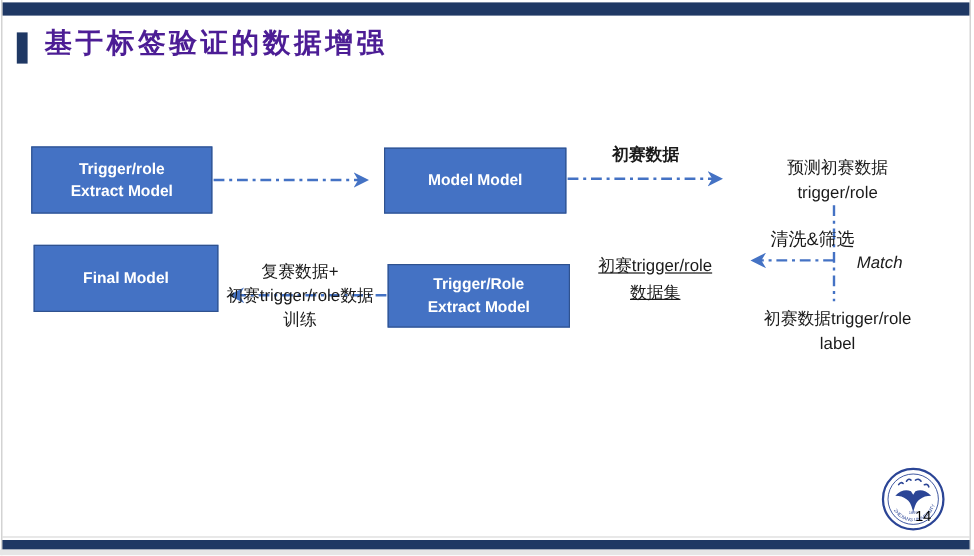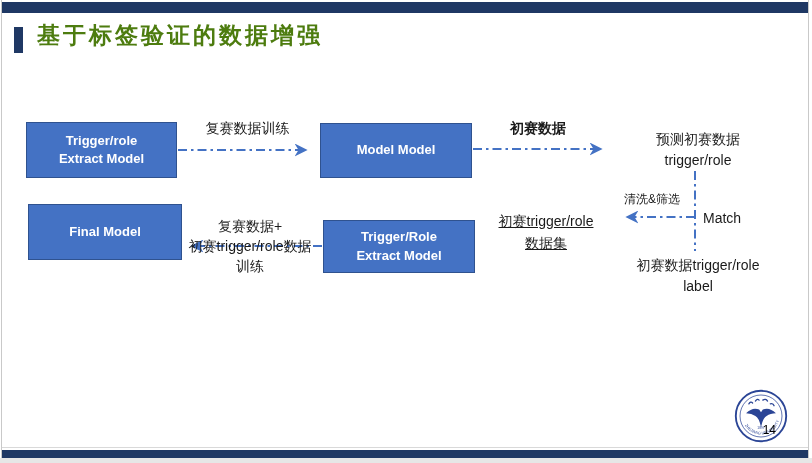--- a/index.html
+++ b/index.html
@@ -13,21 +13,21 @@
   .slide-edge-right{position:absolute;left:808px;top:0;width:1px;height:463px;background:#c9c9c9;}
   .top-bar{position:absolute;left:2px;top:2px;width:806px;height:11px;background:#1F3864;}
   .bottom-line{position:absolute;left:2px;top:447px;width:806px;height:1px;background:#d9d9d9;}
   .bottom-bar{position:absolute;left:2px;top:450px;width:806px;height:8px;background:#1F3864;}
   .bottom-gray{position:absolute;left:0;top:458px;width:812px;height:5px;background:#e6e6e6;}
 
   .title-accent{position:absolute;left:14px;top:27px;width:9px;height:26px;background:#1F3864;}
   .page-title{
     position:absolute;left:37px;top:20px;
     font-family:"DejaVu Serif", serif;
-    font-size:23px;font-weight:600;color:#4d7c0f;letter-spacing:3px;
+    font-size:23px;font-weight:600;color:#4c1d95;letter-spacing:3px;
     white-space:nowrap;
   }
 
   .node{
     position:absolute;background:#4472C4;border:1.5px solid #2F528F;
     display:flex;flex-direction:column;align-items:center;justify-content:center;
     color:#ffffff;font-size:13px;font-weight:600;line-height:1.4;text-align:center;
     box-sizing:border-box;
   }
   .box-extract-top{left:26px;top:122px;width:151px;height:56px;}
@@ -35,22 +35,22 @@
   .box-final{left:28px;top:204px;width:154px;height:56px;}
   .box-extract-bottom{left:323px;top:220px;width:152px;height:53px;}
 
   .lbl{
     position:absolute;font-size:14px;color:#1a1a1a;text-align:center;line-height:21px;
     white-space:nowrap;
   }
   .lbl-train{left:177px;top:118px;width:141px;}
   .lbl-data{left:472px;top:118px;width:132px;font-weight:bold;}
   .lbl-predict{left:613px;top:129px;width:170px;}
-  .lbl-clean{left:610px;top:189px;width:84px;font-size:12px;}
-  .lbl-match{left:703px;top:208px;width:60px;text-align:left;}
+  .lbl-clean{left:635px;top:189px;width:84px;font-size:15px;}
+  .lbl-match{left:703px;top:208px;width:60px;text-align:center;font-style:italic;}
   .lbl-labeltext{left:613px;top:255px;width:170px;white-space:normal;}
   .lbl-dataset{left:480px;top:210px;width:132px;line-height:22px;text-decoration:underline;}
   .lbl-retrain{left:176px;top:184px;width:148px;font-size:14px;line-height:20px;margin-top:32px;}
 
   .connector-layer{position:absolute;left:0;top:0;width:812px;height:463px;}
 
   .logo{position:absolute;left:733px;top:388px;width:56px;height:56px;}
   .page-number{position:absolute;left:748px;top:423px;width:28px;text-align:right;
     font-size:12px;color:#000000;}
 </style>
@@ -92,21 +92,20 @@
 
   <div class="node box-final">
     <span>Final Model</span>
   </div>
 
   <div class="node box-extract-bottom">
     <span>Trigger/Role</span>
     <span>Extract Model</span>
   </div>
 
-  <div class="lbl lbl-train">复赛数据训练</div>
 
   <div class="lbl lbl-data">初赛数据</div>
 
   <div class="lbl lbl-predict">
     <div>预测初赛数据</div>
     <div>trigger/role</div>
   </div>
 
   <div class="lbl lbl-clean">清洗&amp;筛选</div>
 

